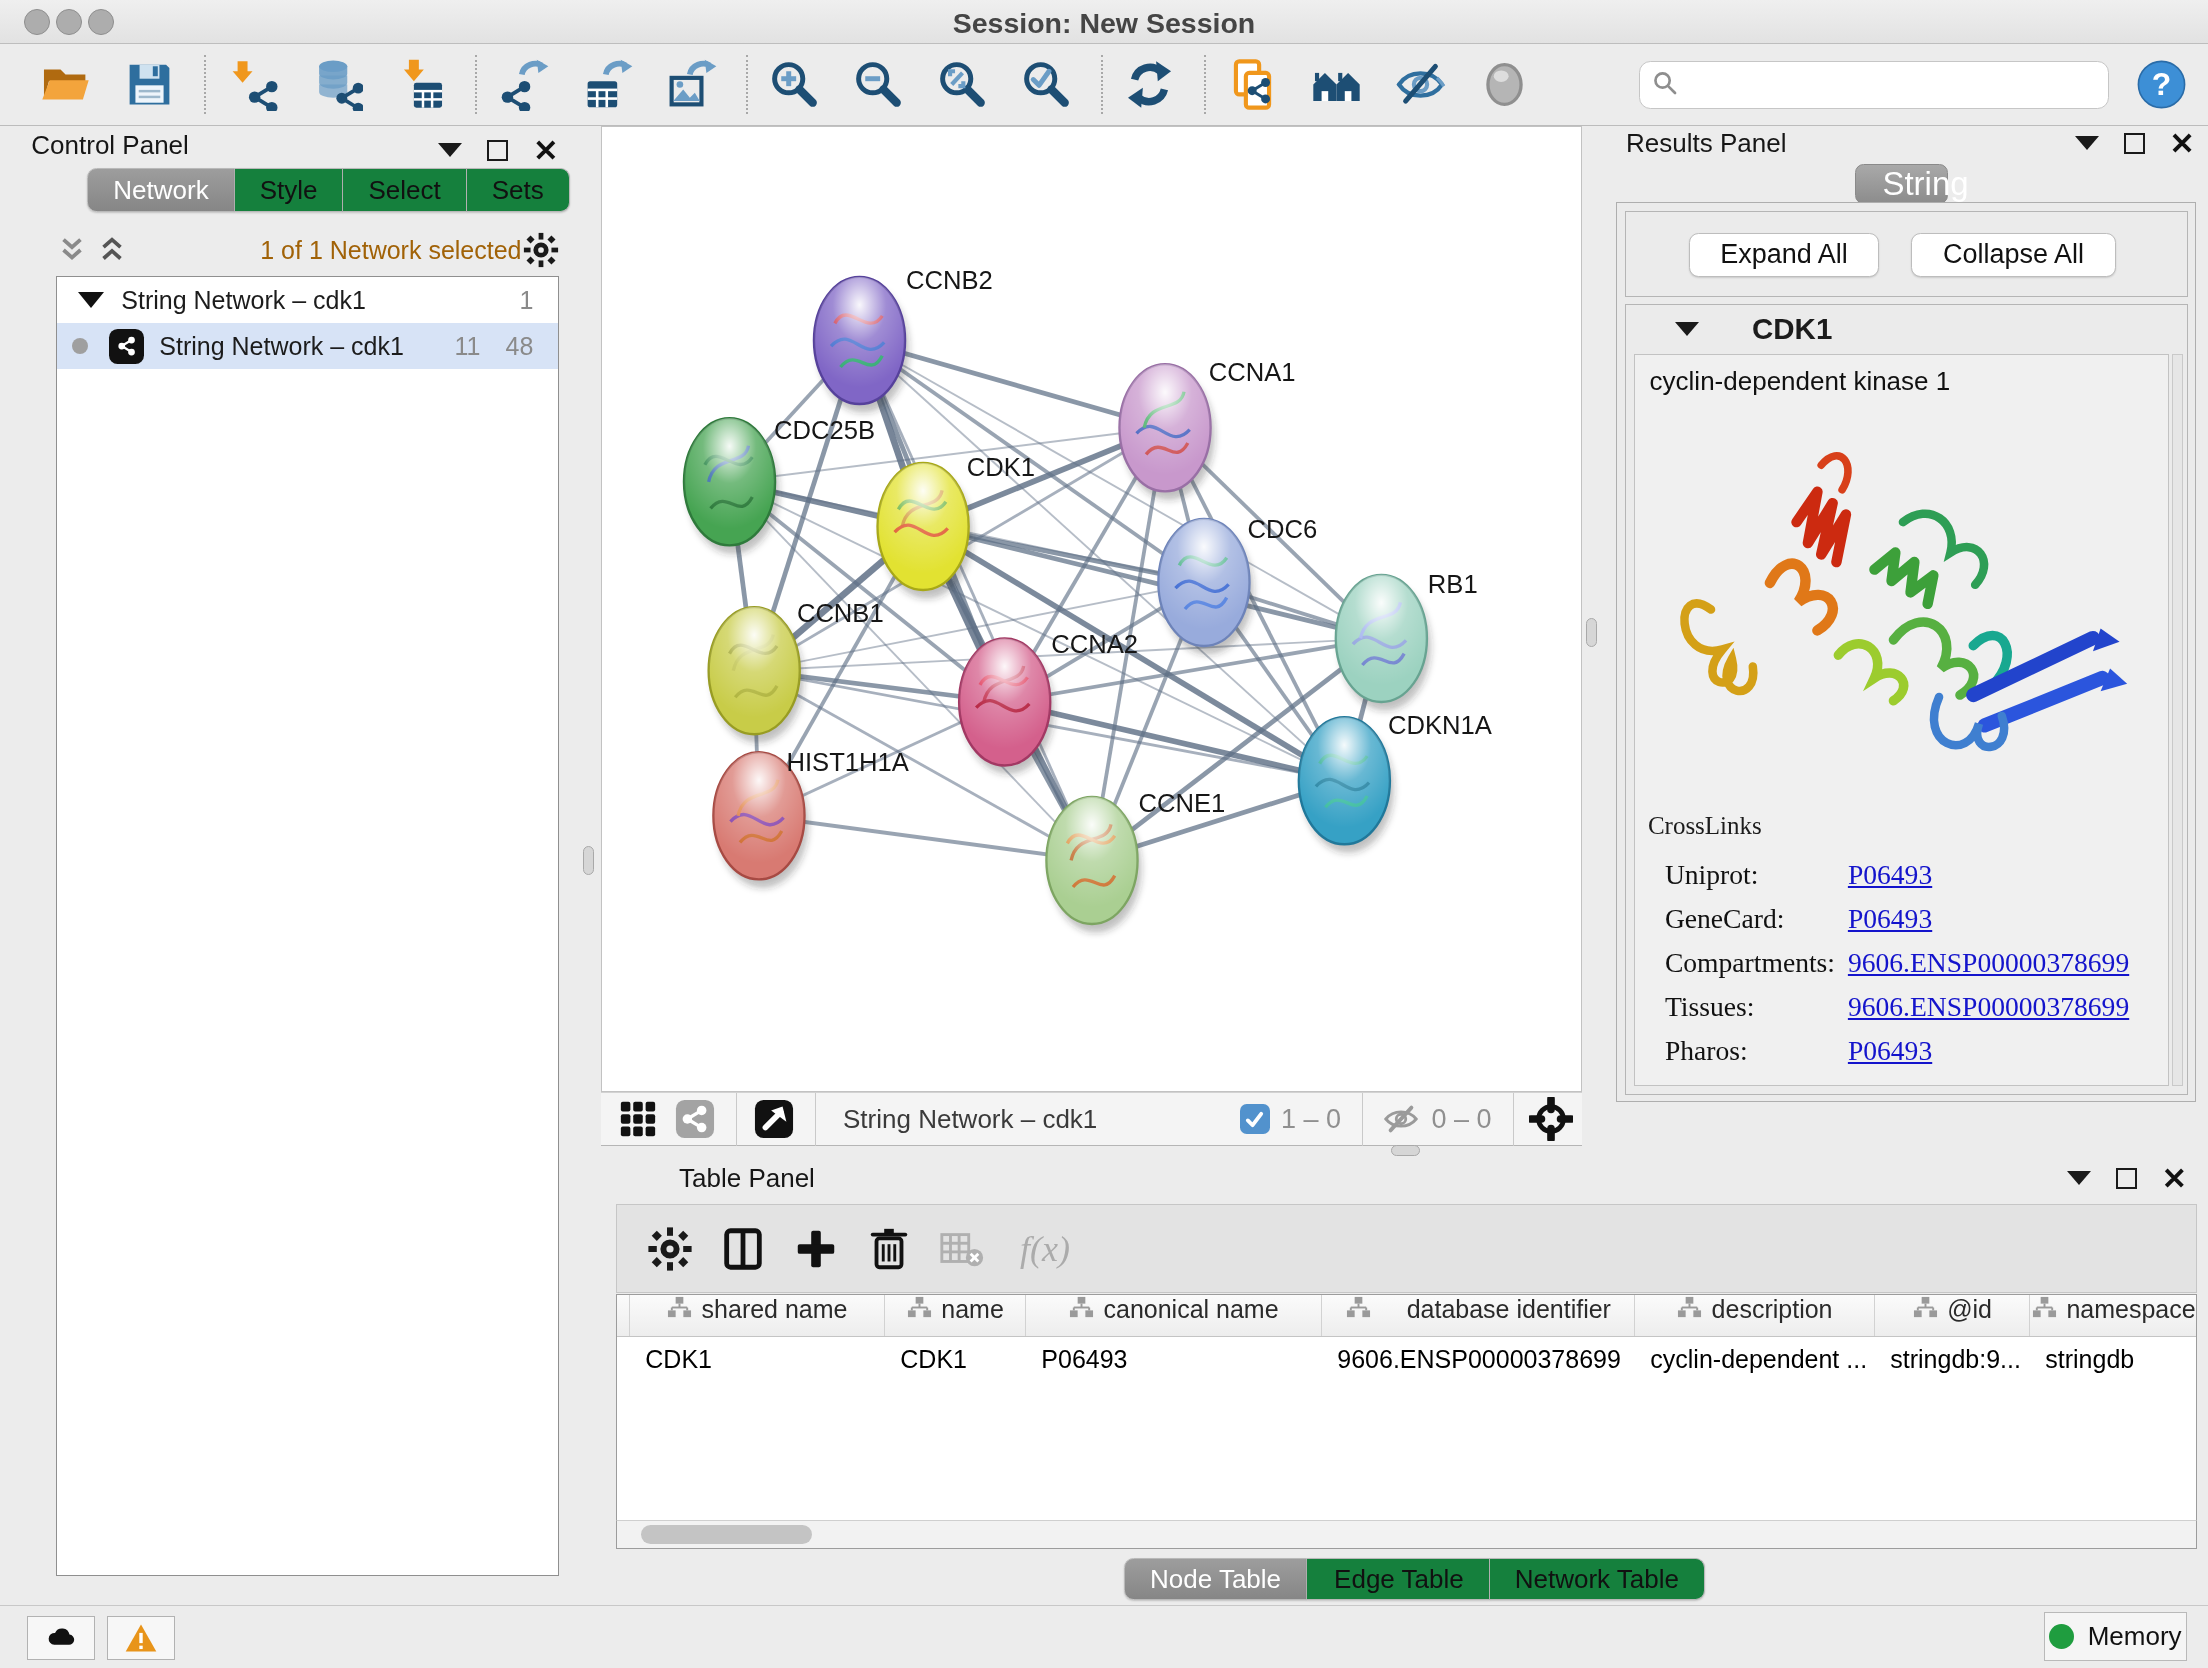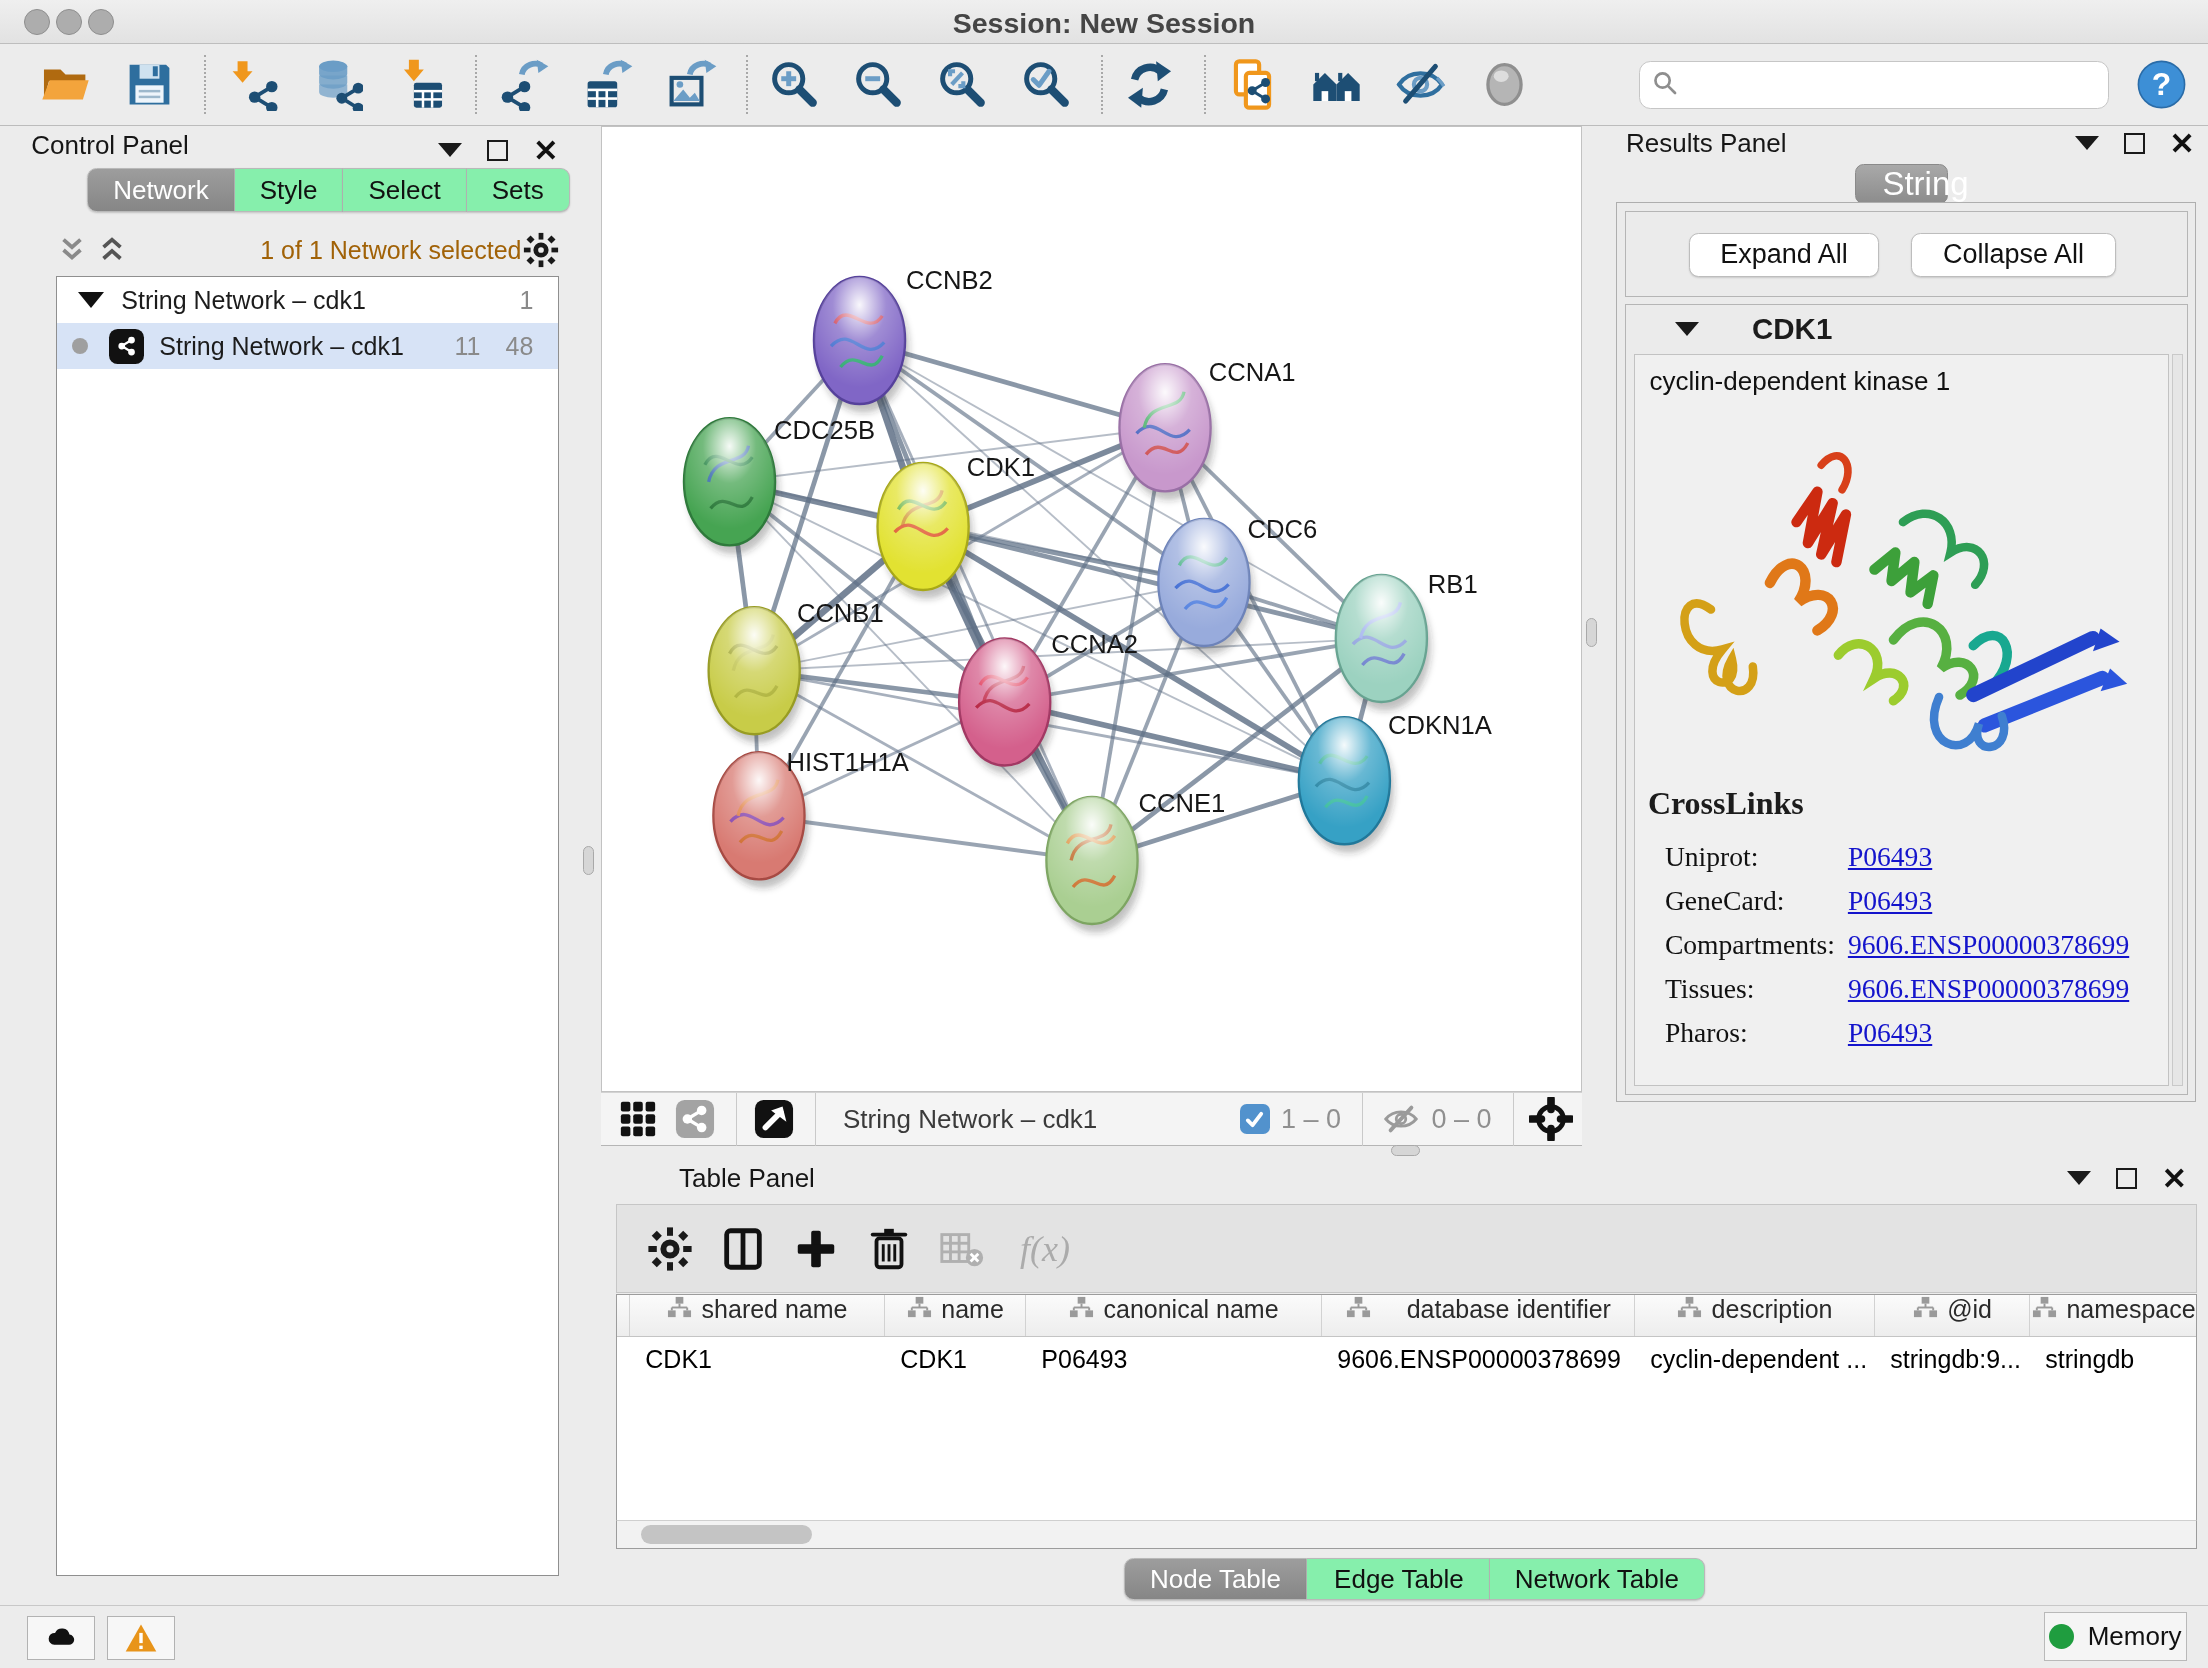--- a/index.html
+++ b/index.html
@@ -37,21 +37,21 @@
     border-top:14.3px solid #1a1a1a; }
   .wc-box { width:21px; height:21px; border:2.9px solid #1a1a1a; background:transparent; }
   .wc-x { font-size:30px; font-weight:bold; color:#111; line-height:21px; }
 
   
   #control-panel { position:absolute; left:14.3px; top:126px; width:550px; height:1452px; }
   #cp-header { position:absolute; left:17px; top:3.8px; right:6px; display:flex; align-items:flex-end;gap:11px; }
   #cp-header .winctls { margin-left:auto; }
   .seg-tabs { position:absolute; display:flex; }
   .seg-tab { height:44px; padding:0 25px; display:flex; align-items:center; justify-content:center;
-    background:#86efac; border:1px solid #b9b9b9; border-left:none; font-size:26px; color:#111;
+    background:#15803d; border:1px solid #b9b9b9; border-left:none; font-size:26px; color:#111;
     box-shadow:0 1px 1.9px rgba(0,0,0,.18); }
   .seg-tab:first-child { border-left:1px solid #b9b9b9; border-radius:9.5px 0 0 9.5px; }
   .seg-tab:last-child { border-radius:0 9.5px 9.5px 0; }
   .seg-tab.sel { background:linear-gradient(#9d9d9d,#868686); color:#fff; }
   #cp-tabs { left:73px; top:42px; }
   #cp-treeheader { position:absolute; left:42px; right:4.8px; top:103px; height:42px;
     display:flex; align-items:center; }
   #cp-treeheader .chev { width:32px; height:32px; margin-right:7.6px; }
   #cp-treeheader .chev svg { width:32px; height:32px; }
   #cp-treeheader .label { flex:1; text-align:right; font-size:25px; color:#a16207; }
@@ -118,21 +118,21 @@
   #rp-sec-header .wc-tri { margin-left:49px; }
   #rp-sec-title { font-size:29.5px; font-weight:bold; margin-left:53px; }
   #rp-inner { position:absolute; left:7.6px; top:49px; width:535px; height:732px; background:#f0f0f0;
     border:1px solid #c2c2c2; }
   #rp-scrolltrack { position:absolute; right:3.8px; top:49px; width:11.4px; height:732px;
     background:#e6e6e6; border:1px solid #c9c9c9; }
   #rp-desc { position:absolute; left:15px; top:11.4px; font-size:26px; color:#111; }
   #rp-structure { position:absolute; left:19px; top:55px; width:496px; height:369px; }
   #rp-crosslinks { position:absolute; left:13.3px; top:430px; right:9.5px;
     font-family:"Liberation Serif", serif; }
-  #rp-crosslinks .clt { font-size:32px; font-weight:bold; margin-bottom:13.3px; }
+  #rp-crosslinks .clt { font-size:25px; font-weight:normal; margin-bottom:13.3px;margin-top:27px; }
   .cl-row { display:flex; height:44px; align-items:center; font-size:27.6px; }
   .cl-label { width:200px; padding-left:17px; color:#111; flex:0 0 auto; }
   .cl-link { color:#1414cc; text-decoration:underline; }
   #table-panel { position:absolute; left:601px; top:1155px; width:1607px; height:451px; }
   #tp-header { position:absolute; left:78px; top:7.6px; right:21px; display:flex; align-items:center; }
   #tp-header .winctls { margin-left:auto; }
   #tp-toolbar { position:absolute; left:15px; top:49px; width:1581px; height:89px;
     background:#e3e3e3; border:1px solid #c6c6c6; display:flex; align-items:center; padding-left:28.5px; }
   .tp-ic { width:48px; height:48px; margin-right:25px; }
   .tp-ic svg { width:48px; height:48px; }

